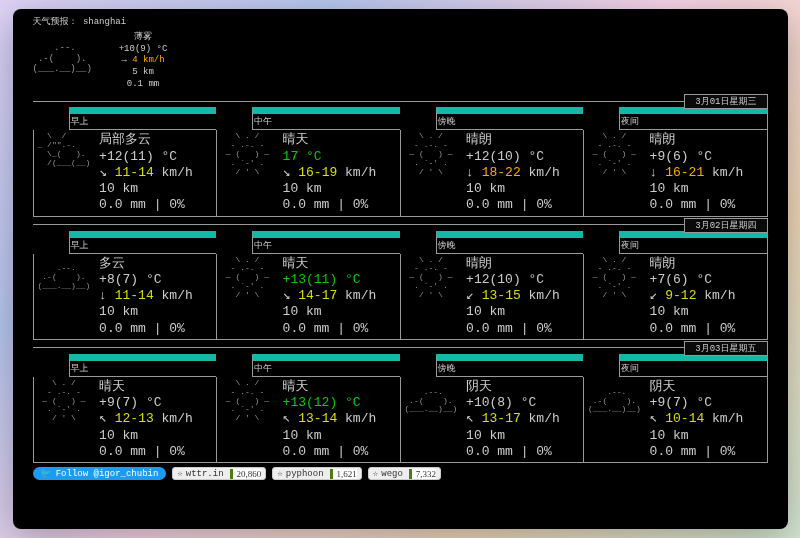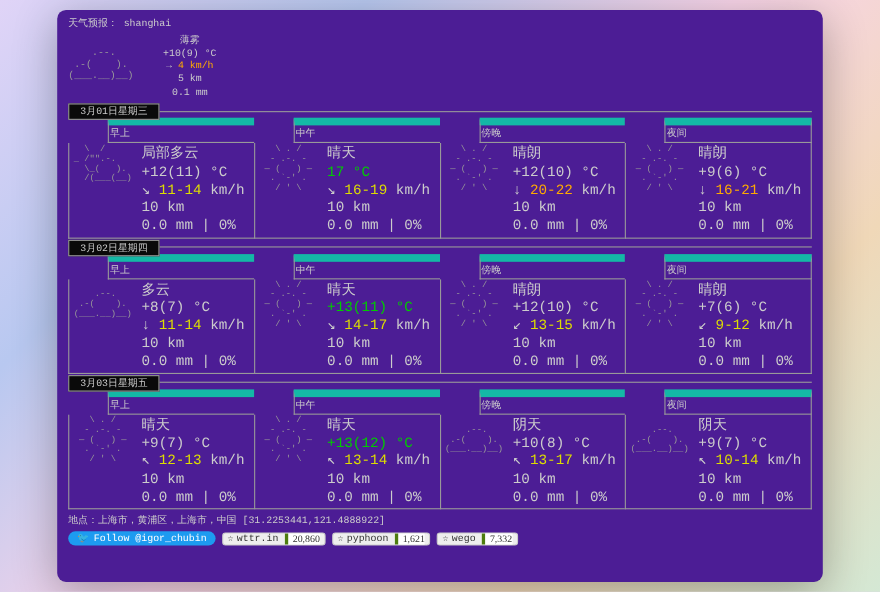--- a/index.html
+++ b/index.html
@@ -2,31 +2,31 @@
 <html><head>
 <meta charset="utf-8">
 <style>
 * { margin:0; padding:0; box-sizing:border-box; }
 body {
   background: linear-gradient(135deg,#e0d4f7 0%,#b8c8f0 25%,#f8d4e8 50%,#f0d8b8 75%,#d4e8d4 100%);
   display:flex; align-items:center; justify-content:center;
   width:800px; height:538px; overflow:hidden;
 }
 .terminal {
-  background:#4c1d95; width:696px; height:520px; border-radius:8px;
+  background:#000000; width:775px; height:520px; border-radius:8px;
   font-family:"Courier New",monospace; font-size:9px; color:#ccc;
-  padding:6px 10px; overflow:hidden;
+  padding:6px 20px; overflow:hidden;
   box-shadow:0 10px 40px rgba(0,0,0,0.3);
 }
 .header { margin-bottom:4px; }
 .current { display:flex; gap:16px; margin-bottom:4px; }
 .ascii { white-space:pre; color:#999; font-size:9px; line-height:1.2; }
 .cur-text { line-height:1.3;text-align:center; }
 .days { }
-.day-hdr { text-align:left; margin:1px 0 0 0; position:relative; height:13px; }
+.day-hdr { text-align:right; margin:1px 0 0 0; position:relative; height:13px; }
 .day-hdr .box { display:inline-block; border:1px solid #999; padding:0 10px; background:#0a0a0a; position:relative; z-index:2; }
 .day-hdr::before { content:""; position:absolute; left:0; right:0; top:50%; border-top:1px solid #999; }
 .row { display:flex; }
 .cell {
   flex:1; border:1px solid #999; border-top:none; border-right:none; padding:2px 4px;
   overflow:hidden;
 }
 .cell:last-child { border-right:1px solid #999; }
 .row.labels .cell { border-top:7px solid #14b8a6; padding:1px;margin-left:36px; }
 .cellbody { display:flex; gap:4px; }
@@ -107,21 +107,21 @@
         <div class="cell">
           <div class="cellbody">
             <div class="mini-ascii">   \ . /    
   - .-. -   
  ― (   ) ―  
   . `-' .   
    / ' \   </div>
             <div class="info">
               <div>晴朗</div>
               <div>+12(10) °C</div>
-              <div>↓ <span class="o">20-22</span> km/h</div>
+              <div>↓ <span class="o">18-22</span> km/h</div>
               <div>10 km</div>
               <div>0.0 mm | 0%</div>
             </div>
           </div>
         </div>
         <div class="cell">
           <div class="cellbody">
             <div class="mini-ascii">   \ . /    
   - .-. -   
  ― (   ) ―  
@@ -275,21 +275,20 @@
               <div>+9(7) °C</div>
               <div>↖ <span class="y">10-14</span> km/h</div>
               <div>10 km</div>
               <div>0.0 mm | 0%</div>
             </div>
           </div>
         </div>
       </div>
     </div>
 
-<div class="loc">地点：上海市，黄浦区，上海市，中国 [31.2253441,121.4888922]</div>
 
 <div class="footer">
   <div class="pill">
     <span>🐦</span>
     <span>Follow @igor_chubin</span>
   </div>
   <div id="badges" style="display:flex;gap:6px">
         <div class="badge">
           <span class="star">☆</span>
           <span>wttr.in</span>

